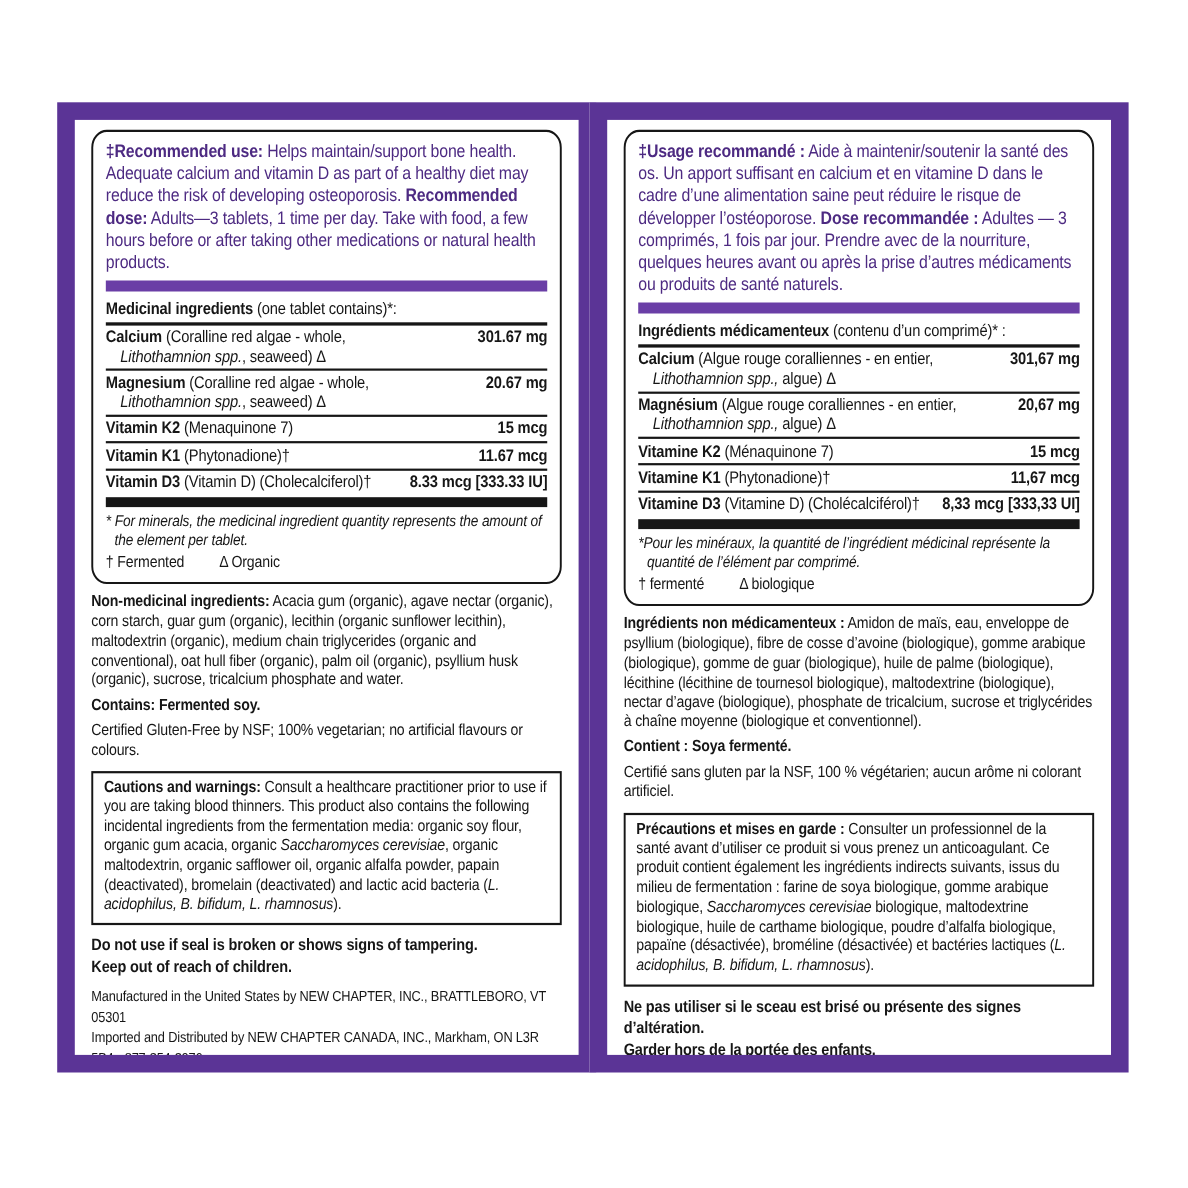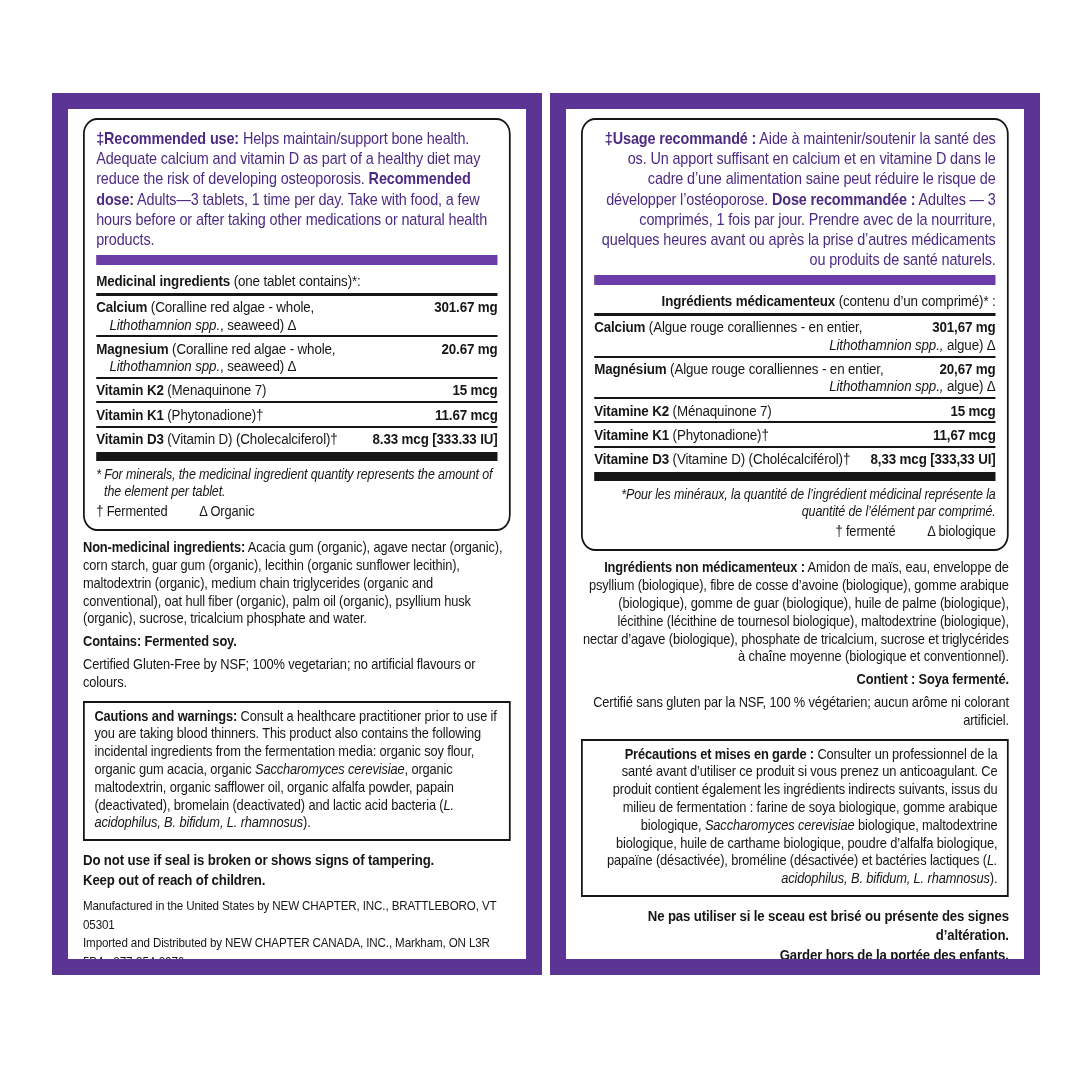--- a/index.html
+++ b/index.html
@@ -9,21 +9,21 @@
     color:#161616;
   }
   .stage { position:relative; width:1080px; height:1080px; background:#fff; }
 
   .panel {
     position:absolute; top:93px; width:490px; height:882px;
     border:16px solid #5b3496; background:#fff;
     box-sizing:border-box; padding:9px 15px 11px; overflow:hidden;
   }
   .panel-en { left:52px; }
-  .panel-fr { left:550px;text-align:right; }
+  .panel-fr { left:536px; }
 
   
   .squeeze {
     width:113.6%; transform:scaleX(0.88); transform-origin:left top;
     height:100%; display:flex; flex-direction:column;
     letter-spacing:-0.15px;
   }
 
   .rbox {
     border:2.5px solid #161616; border-radius:16px;

